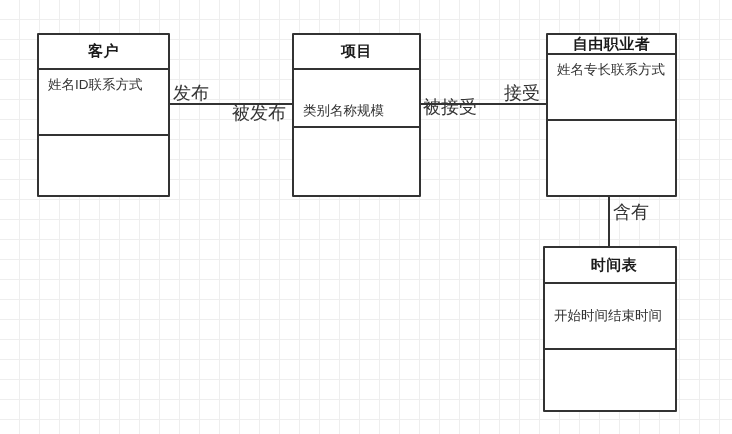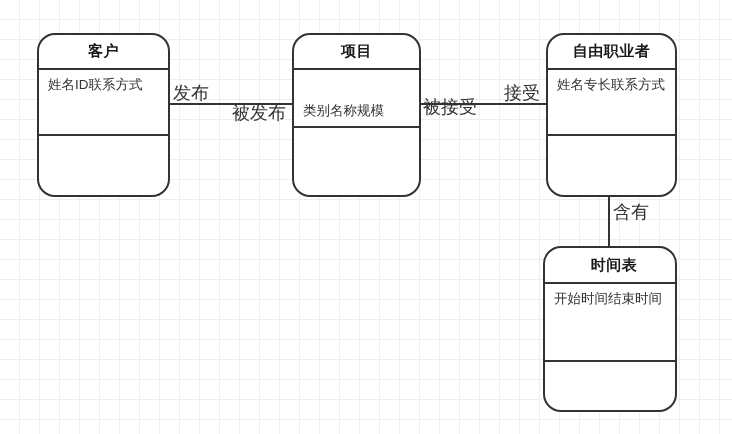--- a/index.html
+++ b/index.html
@@ -27,21 +27,21 @@
     background-position: -1px -1px;
     overflow: hidden;
   }
 
   
   .uml-class {
     position: absolute;
     box-sizing: border-box;
     background: #ffffff;
     border: 2px solid #333333;
-    border-radius: 18px;
+    border-radius: 1px;
     display: flex;
     flex-direction: column;
     overflow: hidden;
   }
   .uml-title {
     box-sizing: border-box;
     text-align: center;
     font-weight: bold;
     font-size: 15px;
     color: #1a1a1a;
@@ -75,26 +75,26 @@
   
   #box-customer   { left: 37px;  top: 33px;  width: 133px; height: 164px; }
   #box-customer   .uml-title { height: 35px; }
   #box-customer   .uml-attrs { height: 66px; }
 
   #box-project    { left: 292px; top: 33px;  width: 129px; height: 164px; }
   #box-project    .uml-title { height: 35px; }
   #box-project    .uml-attrs { height: 58px; align-items: flex-end; }
 
   #box-freelancer { left: 546px; top: 33px;  width: 131px; height: 164px; }
-  #box-freelancer .uml-title { height: 35px; }
+  #box-freelancer .uml-title { height: 20px; }
   #box-freelancer .uml-attrs { height: 66px; }
 
   #box-schedule   { left: 543px; top: 246px; width: 134px; height: 166px; }
   #box-schedule   .uml-title { height: 36px; padding-left: 8px; }
-  #box-schedule   .uml-attrs { height: 78px; }
+  #box-schedule   .uml-attrs { height: 66px; align-items: center; }
 
   
   .connector-line {
     position: absolute;
     background: #333333;
   }
   .conn-h { height: 2px; }
   .conn-v { width: 2px; }
 
   #conn-customer-project { left: 169px; top: 103px; width: 124px; }

